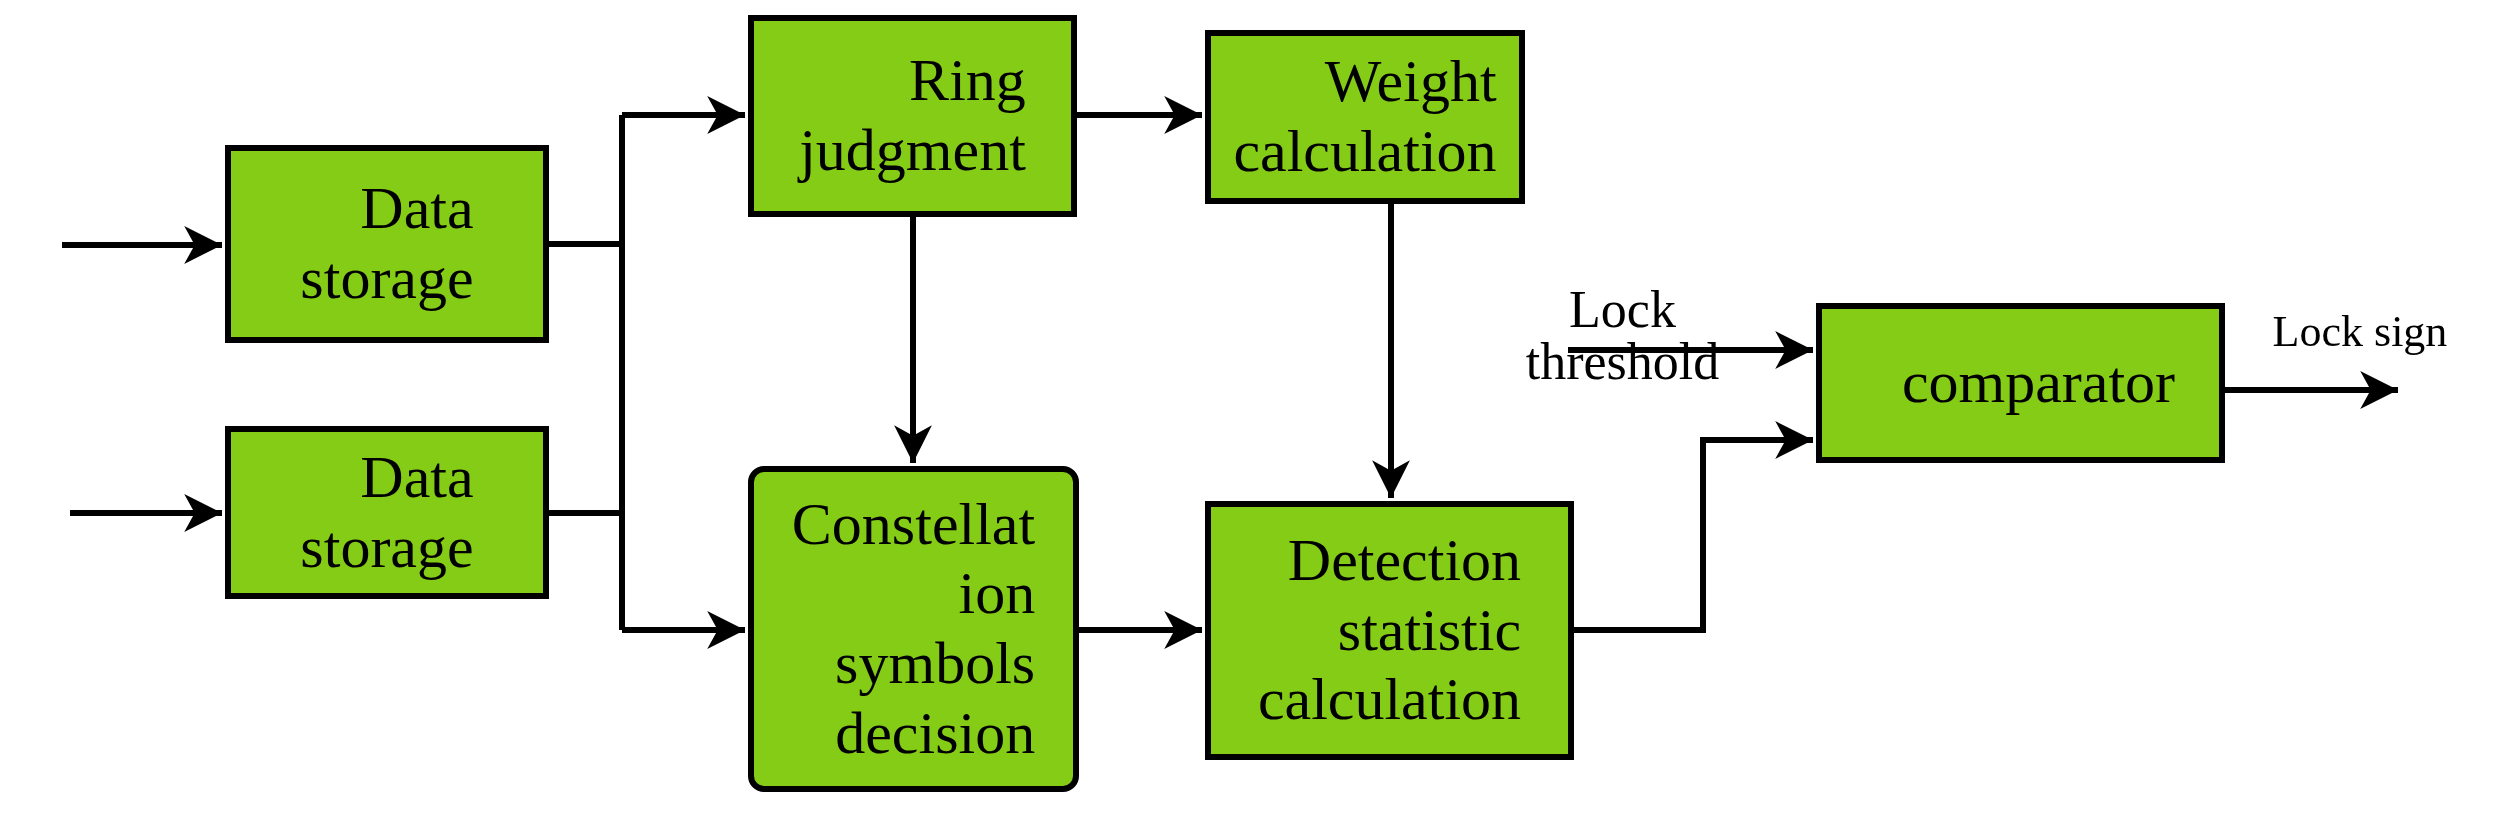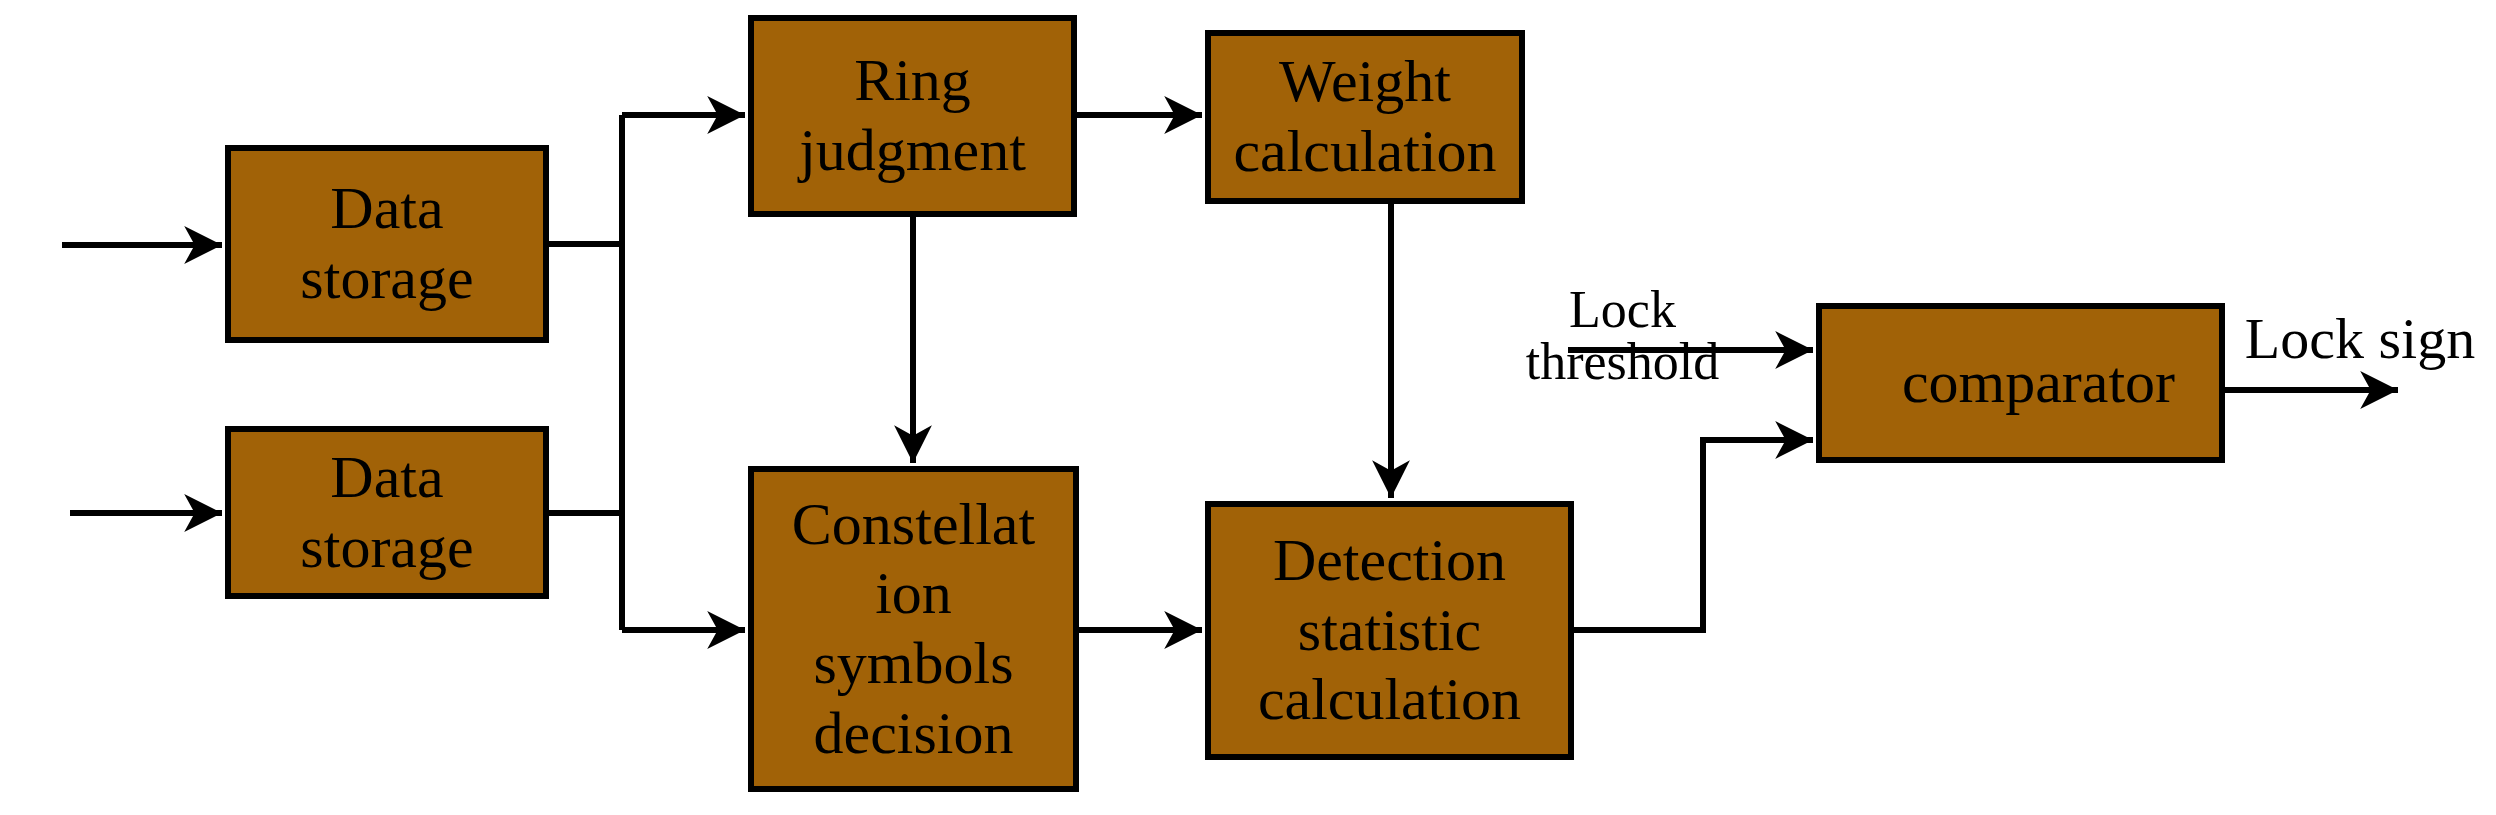--- a/index.html
+++ b/index.html
@@ -21,25 +21,25 @@
     position: absolute;
     left: 0;
     top: 0;
     width: 2496px;
     height: 815px;
   }
   .node {
     position: absolute;
     box-sizing: border-box;
     border: 6px solid #000000;
-    background: #a16207;
+    background: #84cc16;
     display: flex;
     align-items: center;
     justify-content: center;
-    text-align: center;
+    text-align: right;
   }
   .node-label {
     white-space: pre-line;
     font-size: 60px;
     line-height: 1.16;
     color: #000000;
   }
   .float-label {
     position: absolute;
     text-align: center;
@@ -49,21 +49,21 @@
   .io-label {
     font-style: italic;
     font-size: 70px;
     line-height: 1;
   }
   .threshold-label {
     font-size: 52px;
     line-height: 1.0;
   }
   .sign-label {
-    font-size: 58px;
+    font-size: 44px;
     line-height: 1;
     white-space: nowrap;
   }
 </style>
 </head>
 <body>
 
 <div class="canvas">
 
   <svg class="connector-layer" viewBox="0 0 2496 815" xmlns="http://www.w3.org/2000/svg">
@@ -103,21 +103,21 @@
   <div class="node" style="left:748px; top:15px; width:329px; height:202px;">
     <span class="node-label">Ring
 judgment</span>
   </div>
 
   <div class="node" style="left:1205px; top:30px; width:320px; height:174px;">
     <span class="node-label">Weight
 calculation</span>
   </div>
 
-  <div class="node" style="left:748px; top:466px; width:331px; height:326px;">
+  <div class="node" style="left:748px; top:466px; width:331px; height:326px;border-radius:16px;">
     <span class="node-label">Constellat
 ion
 symbols
 decision</span>
   </div>
 
   <div class="node" style="left:1205px; top:501px; width:369px; height:259px;">
     <span class="node-label">Detection
 statistic
 calculation</span>

